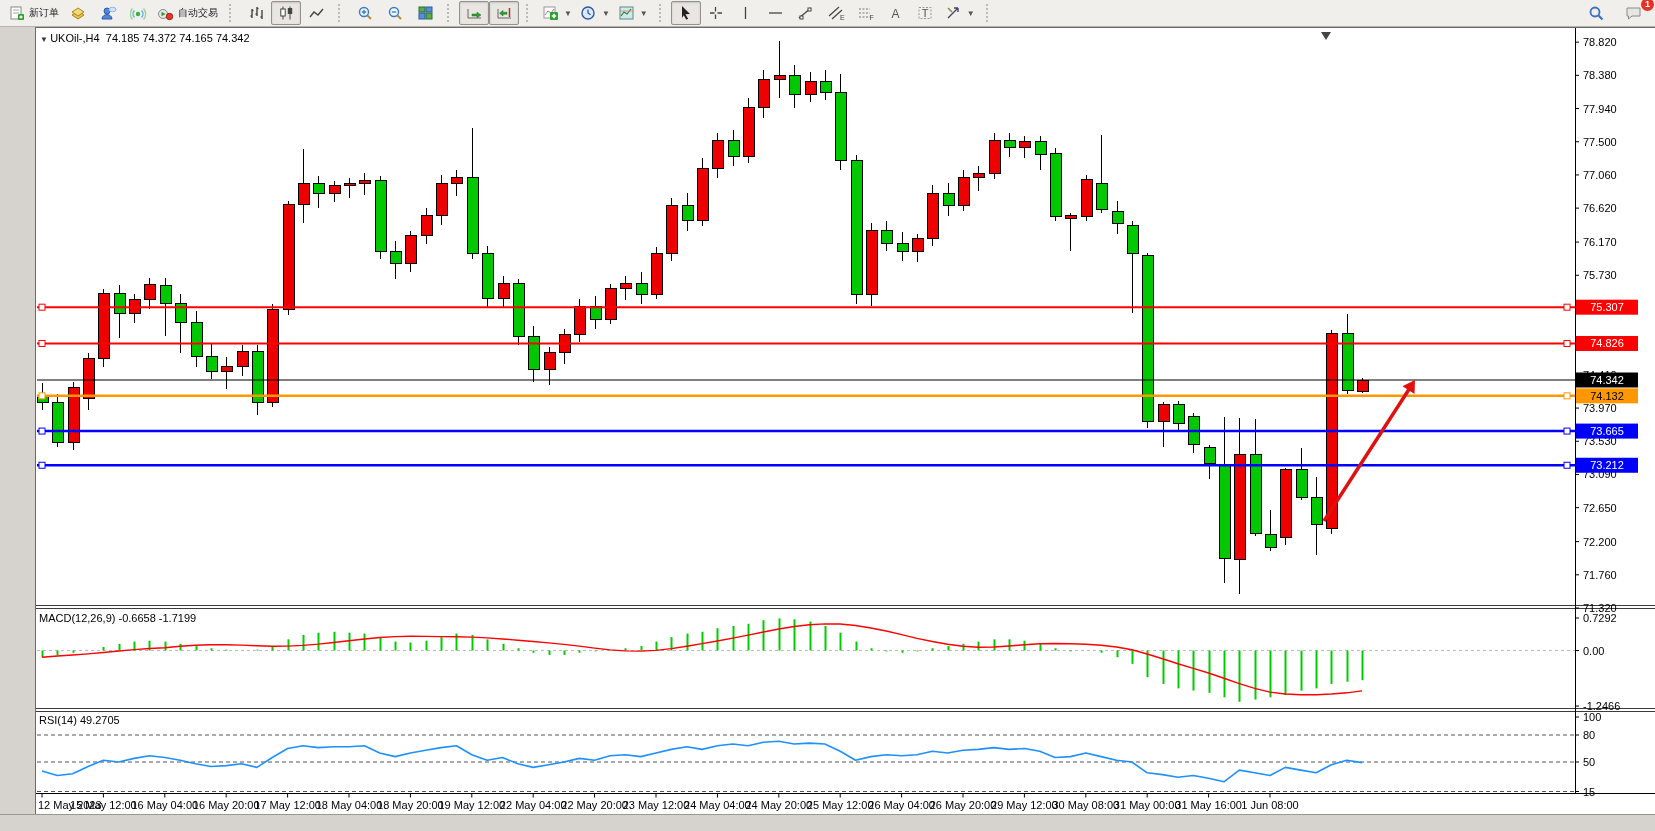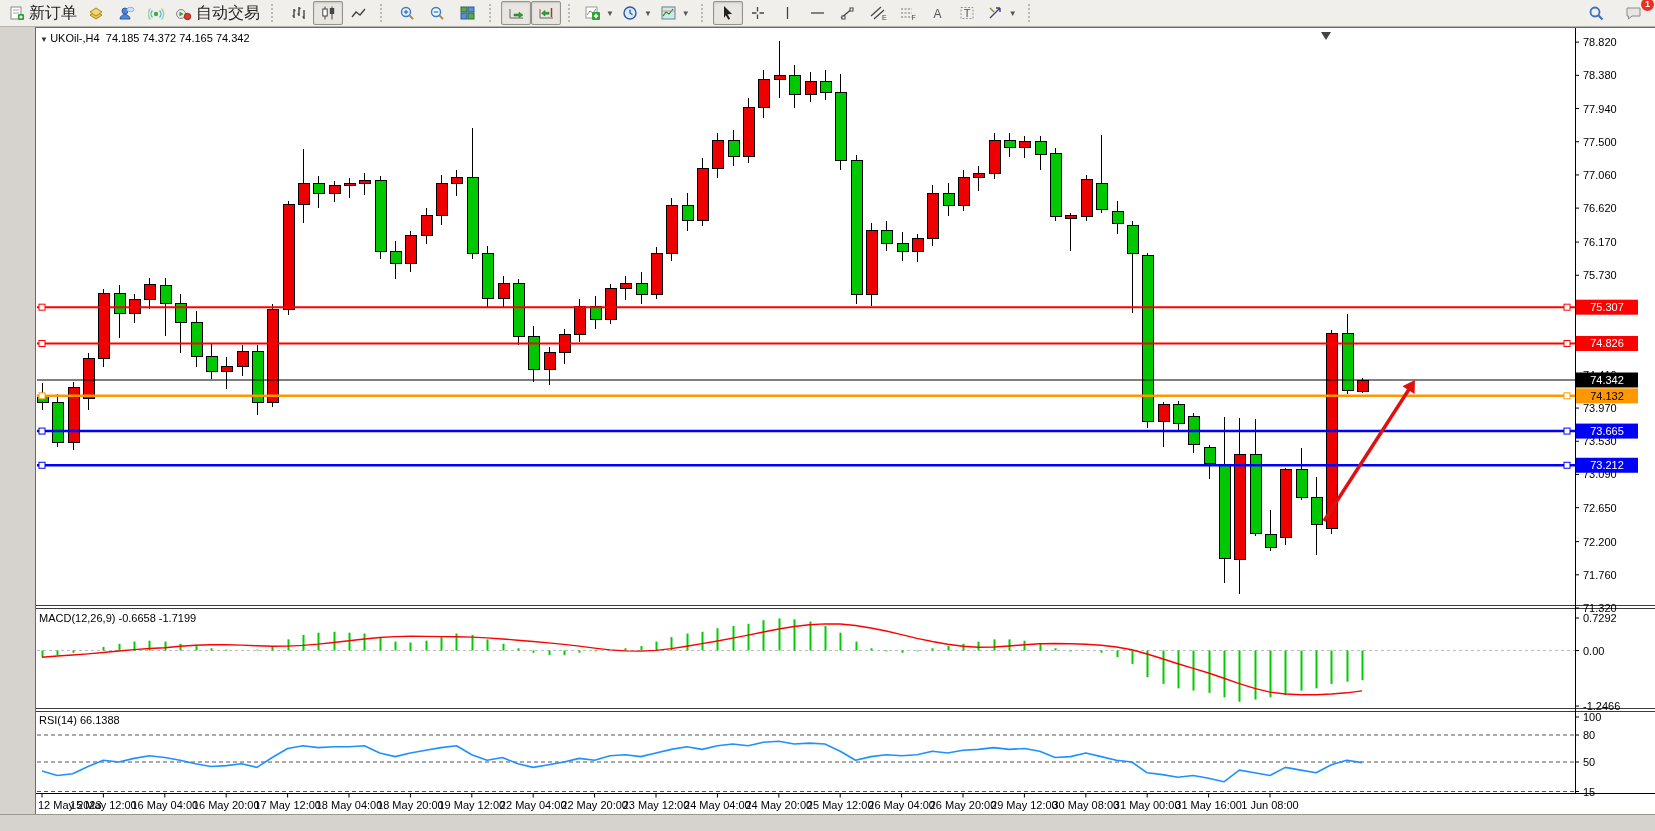--- a/index.html
+++ b/index.html
@@ -5,21 +5,21 @@
   html,body{margin:0;padding:0;background:#d6d3ce;font-family:"Liberation Sans",sans-serif;}
   .app{position:relative;width:1655px;height:831px;overflow:hidden;background:#d6d3ce;}
   
   .toolbar{position:absolute;top:0;left:0;width:1655px;height:27px;background:#f1efec;
            border-bottom:1px solid #b7b3ad;display:flex;align-items:center;gap:1px;padding-left:2px;box-sizing:border-box;}
   .tb-group{display:flex;align-items:center;height:24px;padding:0 3px;}
   .tb-grip{width:3px;height:18px;border-left:2px dotted #bdb9b3;margin:0 3px;}
   .btn{display:flex;align-items:center;gap:4px;height:22px;min-width:22px;padding:0 3px;
        border:1px solid transparent;border-radius:2px;justify-content:center;cursor:default;}
   .btn.active{background:#e9e6e2;border:1px solid #94928e;box-shadow:inset 0 1px 2px rgba(0,0,0,.15);}
-  .btn .zh{font-size:16px;color:#222;}
+  .btn .zh{font-size:10px;color:#222;}
   .caret{font-size:8px;color:#555;margin-left:1px;}
   .tf-btn{font-size:11px;color:#333;height:20px;min-width:27px;padding:0 4px;border:1px solid transparent;
           display:flex;align-items:center;justify-content:center;border-radius:2px;}
   .tf-btn.active{background:#f7f6f4;border:1px solid #8f8d89;box-shadow:inset 0 1px 2px rgba(0,0,0,.18);}
   .tb-right{margin-left:auto;display:flex;align-items:center;padding-right:6px;gap:8px;}
   .badge{position:absolute;top:-5px;right:-7px;background:#e53224;color:#fff;font-size:9px;font-weight:bold;
          border-radius:8px;min-width:13px;height:13px;line-height:13px;text-align:center;border:1px solid #fff;}
   .chat-wrap{position:relative;}
   
   .chart-area{position:absolute;top:27px;left:7px;width:1641px;height:788px;background:#fff;border:1px solid #6d6a66;margin-left:28px;}
@@ -267,21 +267,21 @@
       </div>
     </div>
   </div>
 
   <div class="chart-area">
     <div class="overlay-label" style="left:4px;top:4px;">
       <span style="font-size:8px;color:#333;">▼ </span><span>UKOil-,H4</span>&nbsp;
       <span>74.185 74.372 74.165 74.342</span>
     </div>
     <div class="overlay-label" style="left:3px;top:584px;">MACD(12,26,9) -0.6658 -1.7199</div>
-    <div class="overlay-label" style="left:3px;top:686px;">RSI(14) 66.1388</div>
+    <div class="overlay-label" style="left:3px;top:686px;">RSI(14) 49.2705</div>
     <svg id="plot" width="1639" height="786" viewBox="0 0 1639 786">
         <line x1="0" y1="577.5" x2="1639" y2="577.5" stroke="#3c3c3c" stroke-width="1"></line>
         <line x1="0" y1="580.5" x2="1639" y2="580.5" stroke="#3c3c3c" stroke-width="1"></line>
         <line x1="0" y1="680.5" x2="1639" y2="680.5" stroke="#3c3c3c" stroke-width="1"></line>
         <line x1="0" y1="683.5" x2="1639" y2="683.5" stroke="#3c3c3c" stroke-width="1"></line>
         <line x1="1539" y1="0" x2="1539" y2="765.5" stroke="#000" stroke-width="1" shape-rendering="crispEdges"></line>
         <line x1="0" y1="765.5" x2="1639" y2="765.5" stroke="#000" stroke-width="1" shape-rendering="crispEdges"></line>
         <line x1="1539" y1="14.134900000000414" x2="1543" y2="14.134900000000414" stroke="#000"></line>
         <text x="1547" y="18.134900000000414" font-size="11" fill="#000">78.820</text>
         <line x1="1539" y1="47.33290000000022" x2="1543" y2="47.33290000000022" stroke="#000"></line>

